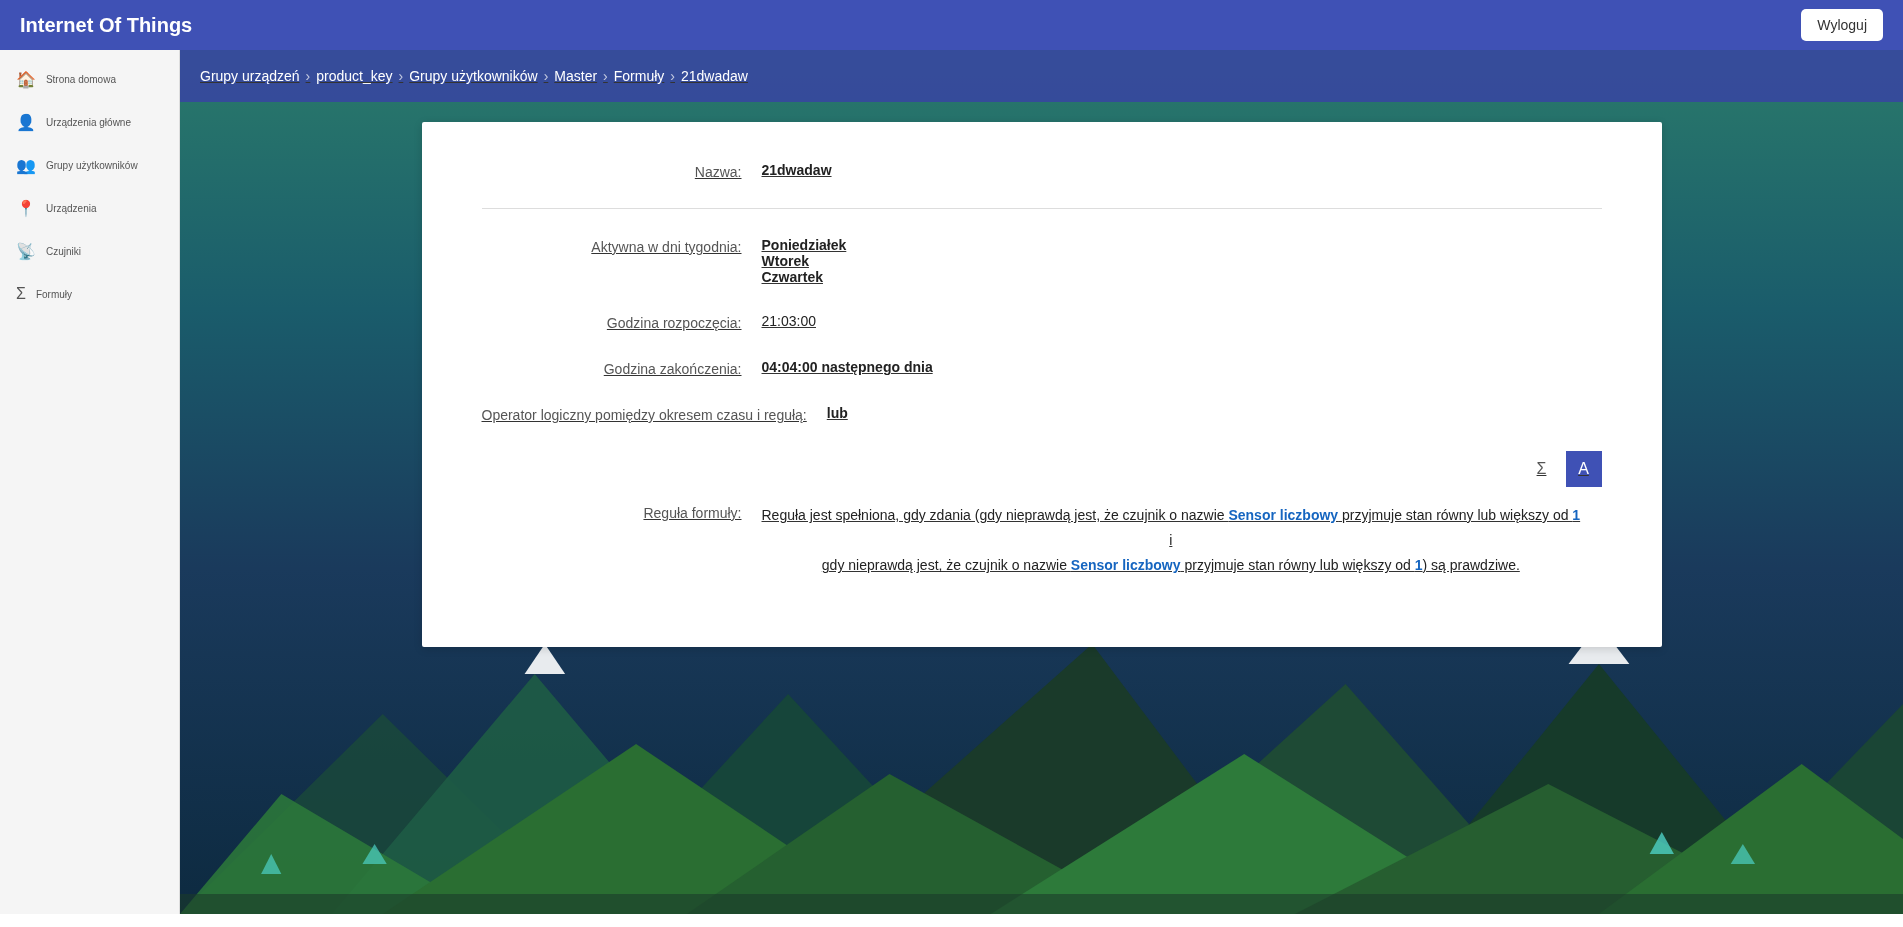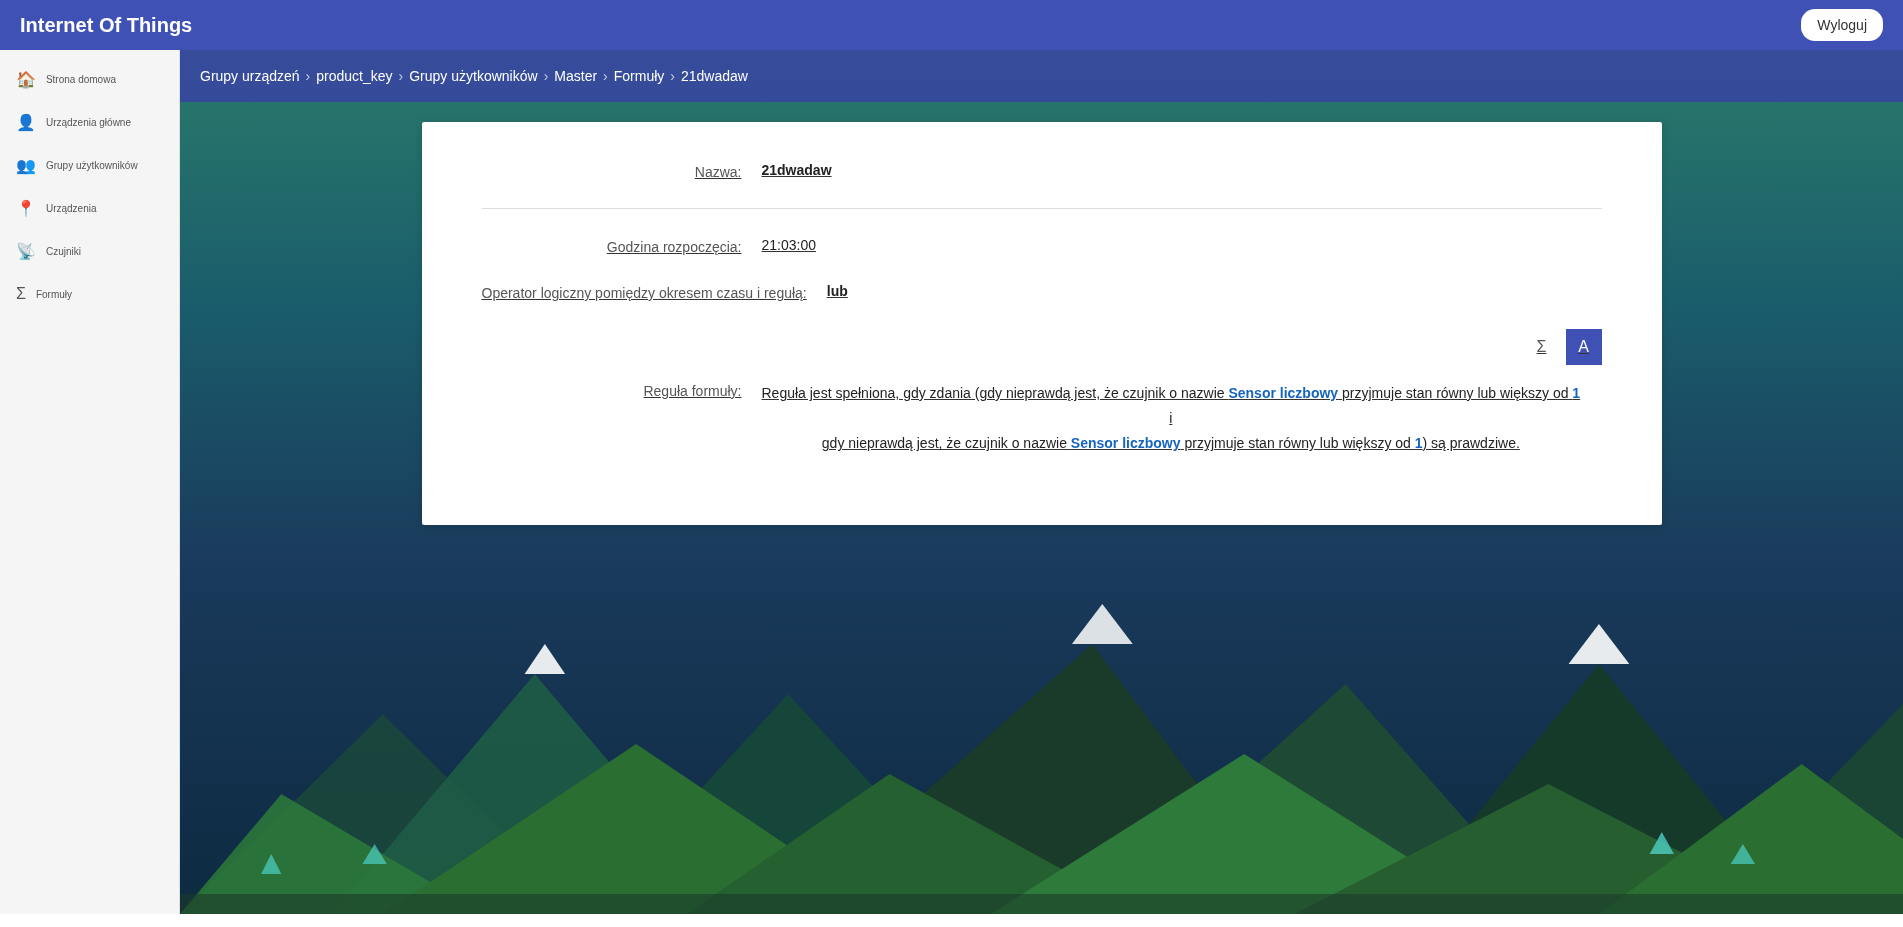--- a/index.html
+++ b/index.html
@@ -20,21 +20,21 @@
       font-weight: bold;
       color: white;
     }
     .logout-btn {
       background: white;
       color: #333;
       border: none;
       padding: 8px 16px;
       cursor: pointer;
       font-size: 14px;
-      border-radius: 14px;
+      border-radius: 5px;
     }
 
     
     .layout {
       display: flex;
       height: calc(927px - 63px);
     }
 
     
     .sidebar {
@@ -73,20 +73,21 @@
     
     .breadcrumb-bar {
       position: relative;
       z-index: 10;
       background: rgba(55, 71, 160, 0.9);
       padding: 18px 20px;
       display: flex;
       align-items: flex-end;
       gap: 6px;
       flex-wrap: wrap;
+      text-decoration: underline;
     }
     .breadcrumb-item {
       color: white;
       font-size: 14px;
       cursor: pointer;
     }
     .breadcrumb-separator {
       color: rgba(255,255,255,0.7);
       font-size: 14px;
     }
@@ -263,26 +264,38 @@
 
     <div class="card">
 
       <div class="field-row">
         <span class="field-label">Nazwa:</span>
         <span class="field-value bold">21dwadaw</span>
       </div>
 
       <hr class="divider">
 
+      <div class="field-row">
+        <span class="field-label">Aktywna w dni tygodnia:</span>
+        <div class="field-value bold">
+          <div>Poniedziałek</div>
+          <div>Wtorek</div>
+          <div>Czwartek</div>
+        </div>
+      </div>
 
       <div class="field-row">
         <span class="field-label">Godzina rozpoczęcia:</span>
         <span class="field-value">21:03:00</span>
       </div>
 
+      <div class="field-row">
+        <span class="field-label">Godzina zakończenia:</span>
+        <span class="field-value bold">04:04:00 następnego dnia</span>
+      </div>
 
       <div class="field-row">
         <span class="field-label">Operator logiczny pomiędzy okresem czasu i regułą:</span>
         <span class="field-value bold">lub</span>
       </div>
 
       <div class="toolbar-row">
         <button class="toolbar-btn" title="Sigma">Σ</button>
         <button class="toolbar-btn active" title="Edit">A</button>
       </div>

